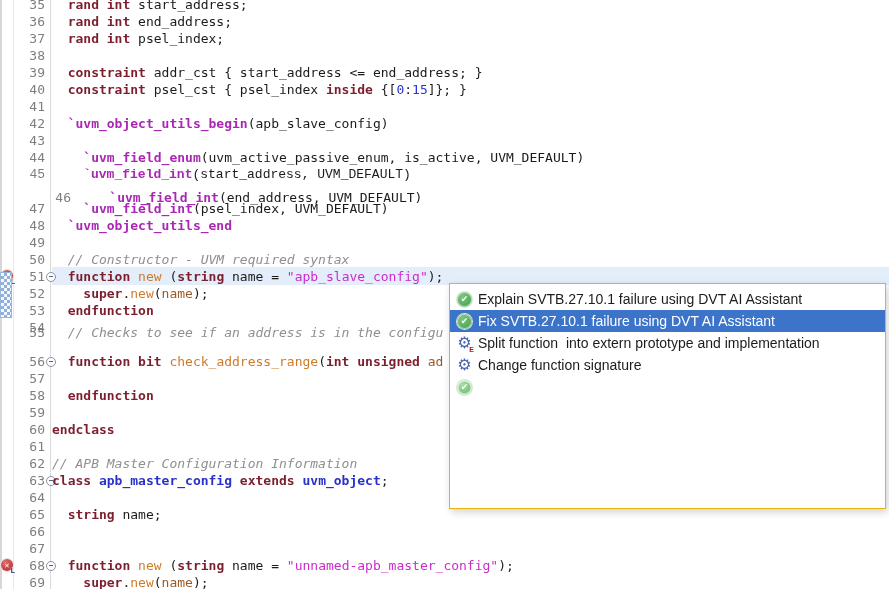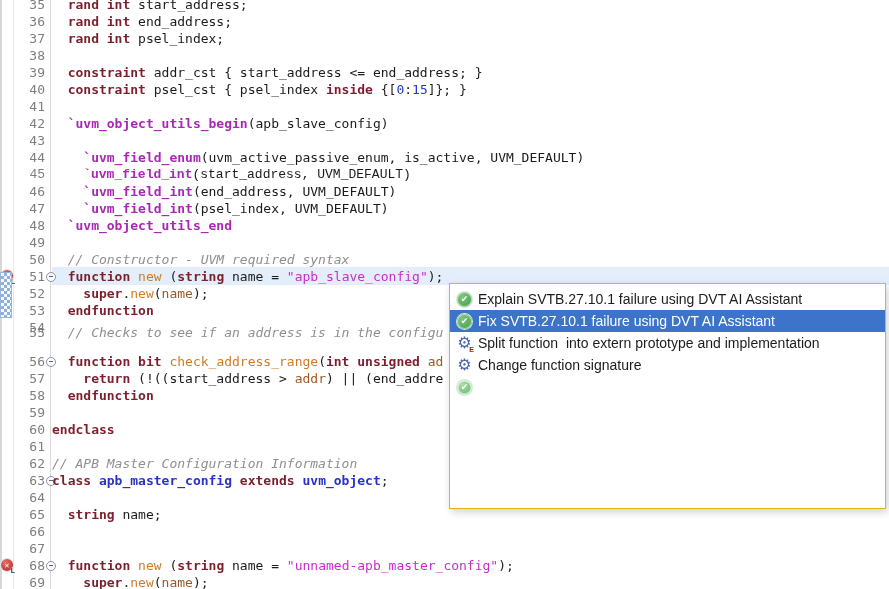--- a/index.html
+++ b/index.html
@@ -110,21 +110,21 @@
         <span class="num">43</span>
       </div>
       <div class="row" style="top: 149px;">
         <span class="num">44</span>
         <span class="code">    <span class="t-mac">`uvm_field_enum</span><span class="t-pl">(uvm_active_passive_enum, is_active, UVM_DEFAULT)</span></span>
       </div>
       <div class="row" style="top: 166px; font-family: Liberation Mono, monospace;">
         <span class="num">45</span>
         <span class="code">    <span class="t-mac">`uvm_field_int</span><span class="t-pl">(start_address, UVM_DEFAULT)</span></span>
       </div>
-      <div class="row" style="top: 183px;">
+      <div class="row" style="top: 189px; margin-left: 26px;">
         <span class="num">46</span>
         <span class="code">    <span class="t-mac">`uvm_field_int</span><span class="t-pl">(end_address, UVM_DEFAULT)</span></span>
       </div>
       <div class="row" style="top: 200px;">
         <span class="num">47</span>
         <span class="code">    <span class="t-mac">`uvm_field_int</span><span class="t-pl">(psel_index, UVM_DEFAULT)</span></span>
       </div>
       <div class="row" style="top: 217px;">
         <span class="num">48</span>
         <span class="code">  <span class="t-mac">`uvm_object_utils_end</span></span>
@@ -161,21 +161,20 @@
         <span class="num">55</span>
         <span class="code">  <span class="t-cmt">// Checks to see if an address is in the configu</span></span>
       </div>
       <div class="row" style="top: 353px;">
         <span class="num">56</span>
         <span class="fold"></span>
         <span class="code">  <span class="t-kw">function</span><span class="t-pl"> </span><span class="t-kw">bit</span><span class="t-pl"> </span><span class="t-fn">check_address_range</span><span class="t-pl">(</span><span class="t-kw">int</span><span class="t-pl"> </span><span class="t-kw">unsigned</span><span class="t-pl"> </span><span class="t-arg">ad</span></span>
       </div>
       <div class="row" style="top: 370px;">
         <span class="num">57</span>
-        <span class="code">    <span class="t-kw">return</span><span class="t-pl"> (!((start_address &gt; </span><span class="t-arg">addr</span><span class="t-pl">) || (end_addre</span></span>
       </div>
       <div class="row" style="top: 387px;">
         <span class="num">58</span>
         <span class="code">  <span class="t-kw">endfunction</span></span>
       </div>
       <div class="row" style="top: 404px;">
         <span class="num">59</span>
         <span class="code"></span>
       </div>
       <div class="row" style="top: 421px;">

